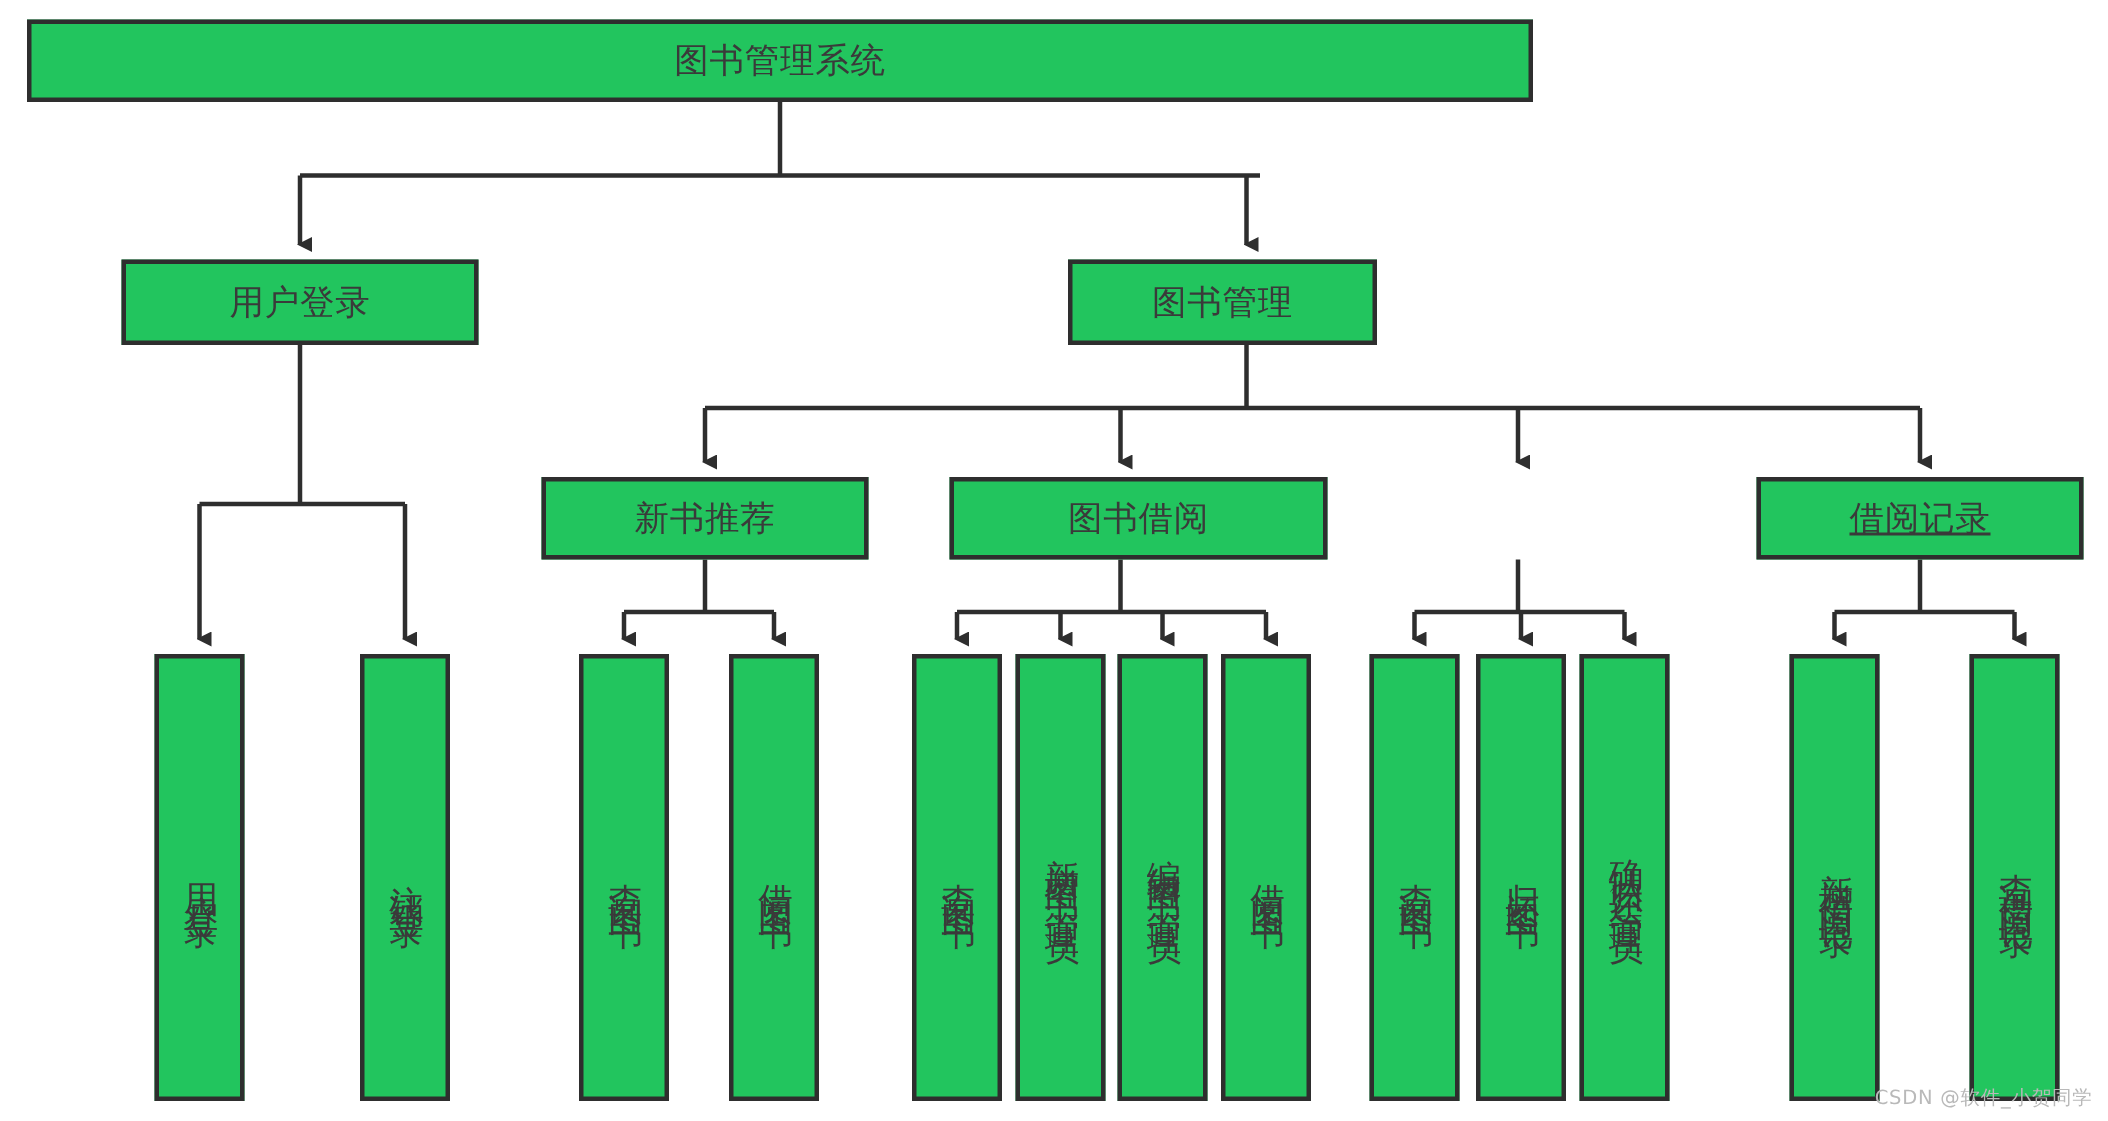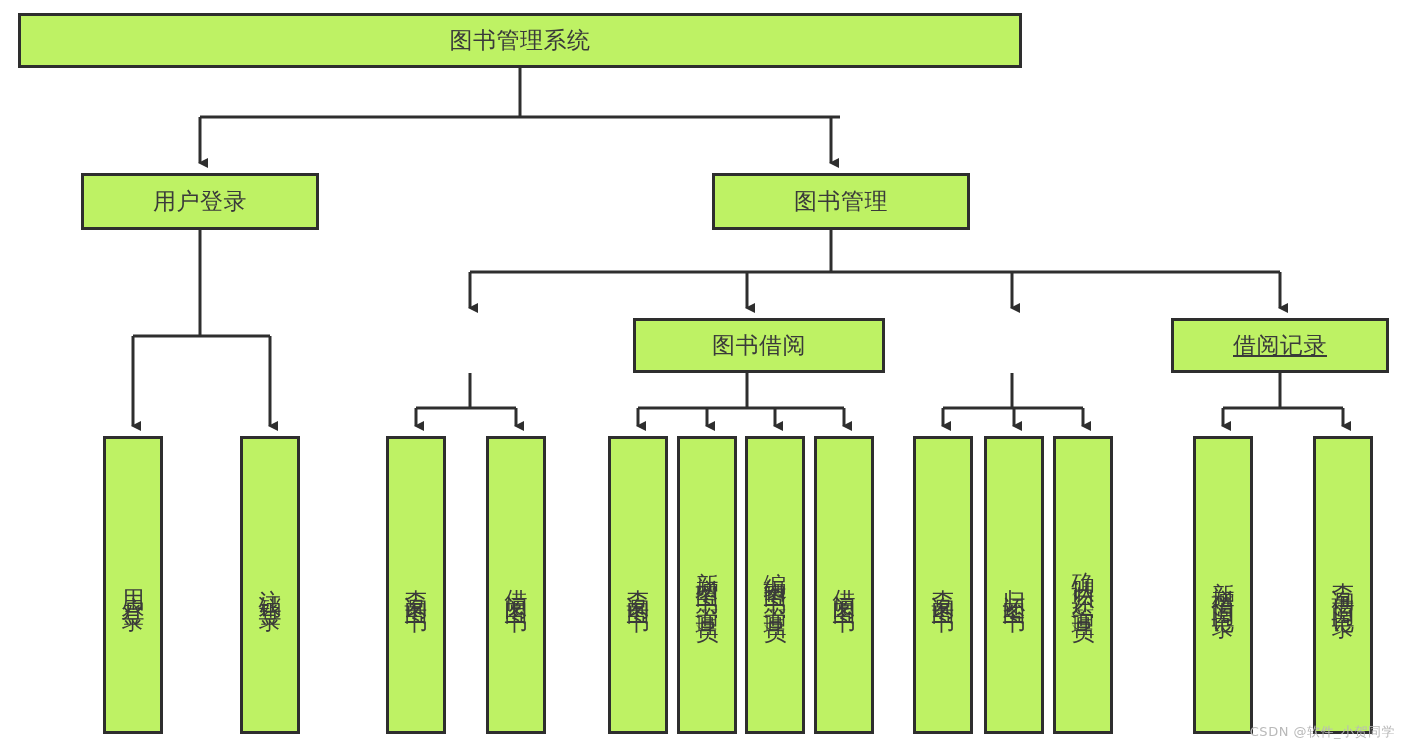--- a/index.html
+++ b/index.html
@@ -23,21 +23,21 @@
     left: 0;
     top: 0;
     width: 1405px;
     height: 747px;
     pointer-events: none;
   }
   .node {
     position: absolute;
     box-sizing: border-box;
     border: 3px solid #2e2e2e;
-    background: #bef264;
+    background: #22c55e;
     display: flex;
     align-items: center;
     justify-content: center;
     text-align: center;
   }
   .node.h-node {
     font-size: 23px;
     letter-spacing: 0.5px;
   }
   .node.v-node {
@@ -121,24 +121,27 @@
     </g>
   </svg>
 
   <div class="node h-node" id="n-root" style="left: 18px; top: 13px; width: 1004px; height: 55px;">
     <span class="label">图书管理系统</span>
   </div>
 
   <div class="node h-node" id="n-l2-0" style="left: 81px; top: 173px; width: 238px; height: 57px;">
     <span class="label">用户登录</span>
   </div>
-  <div class="node h-node" id="n-l2-1" style="left: 712px; top: 173px; width: 258px; height: 57px; text-align: right;">
+  <div class="node h-node" id="n-l2-1" style="left: 712px; top: 173px; width: 206px; height: 57px; text-align: right;">
     <span class="label">图书管理</span>
   </div>
 
+  <div class="node h-node" id="n-l3-0" style="left: 361px; top: 318px; width: 218px; height: 55px;">
+    <span class="label">新书推荐</span>
+  </div>
   <div class="node h-node" id="n-l3-1" style="left: 633px; top: 318px; width: 252px; height: 55px;">
     <span class="label">图书借阅</span>
   </div>
   <div class="node h-node" id="n-l3-3" style="left: 1171px; top: 318px; width: 218px; height: 55px; text-decoration: underline;">
     <span class="label">借阅记录</span>
   </div>
 
   <div class="node v-node" id="n-leaf-0" style="left: 103px; top: 436px; width: 60px; height: 298px;">
     <span class="vtext">用户登录</span>
   </div>

